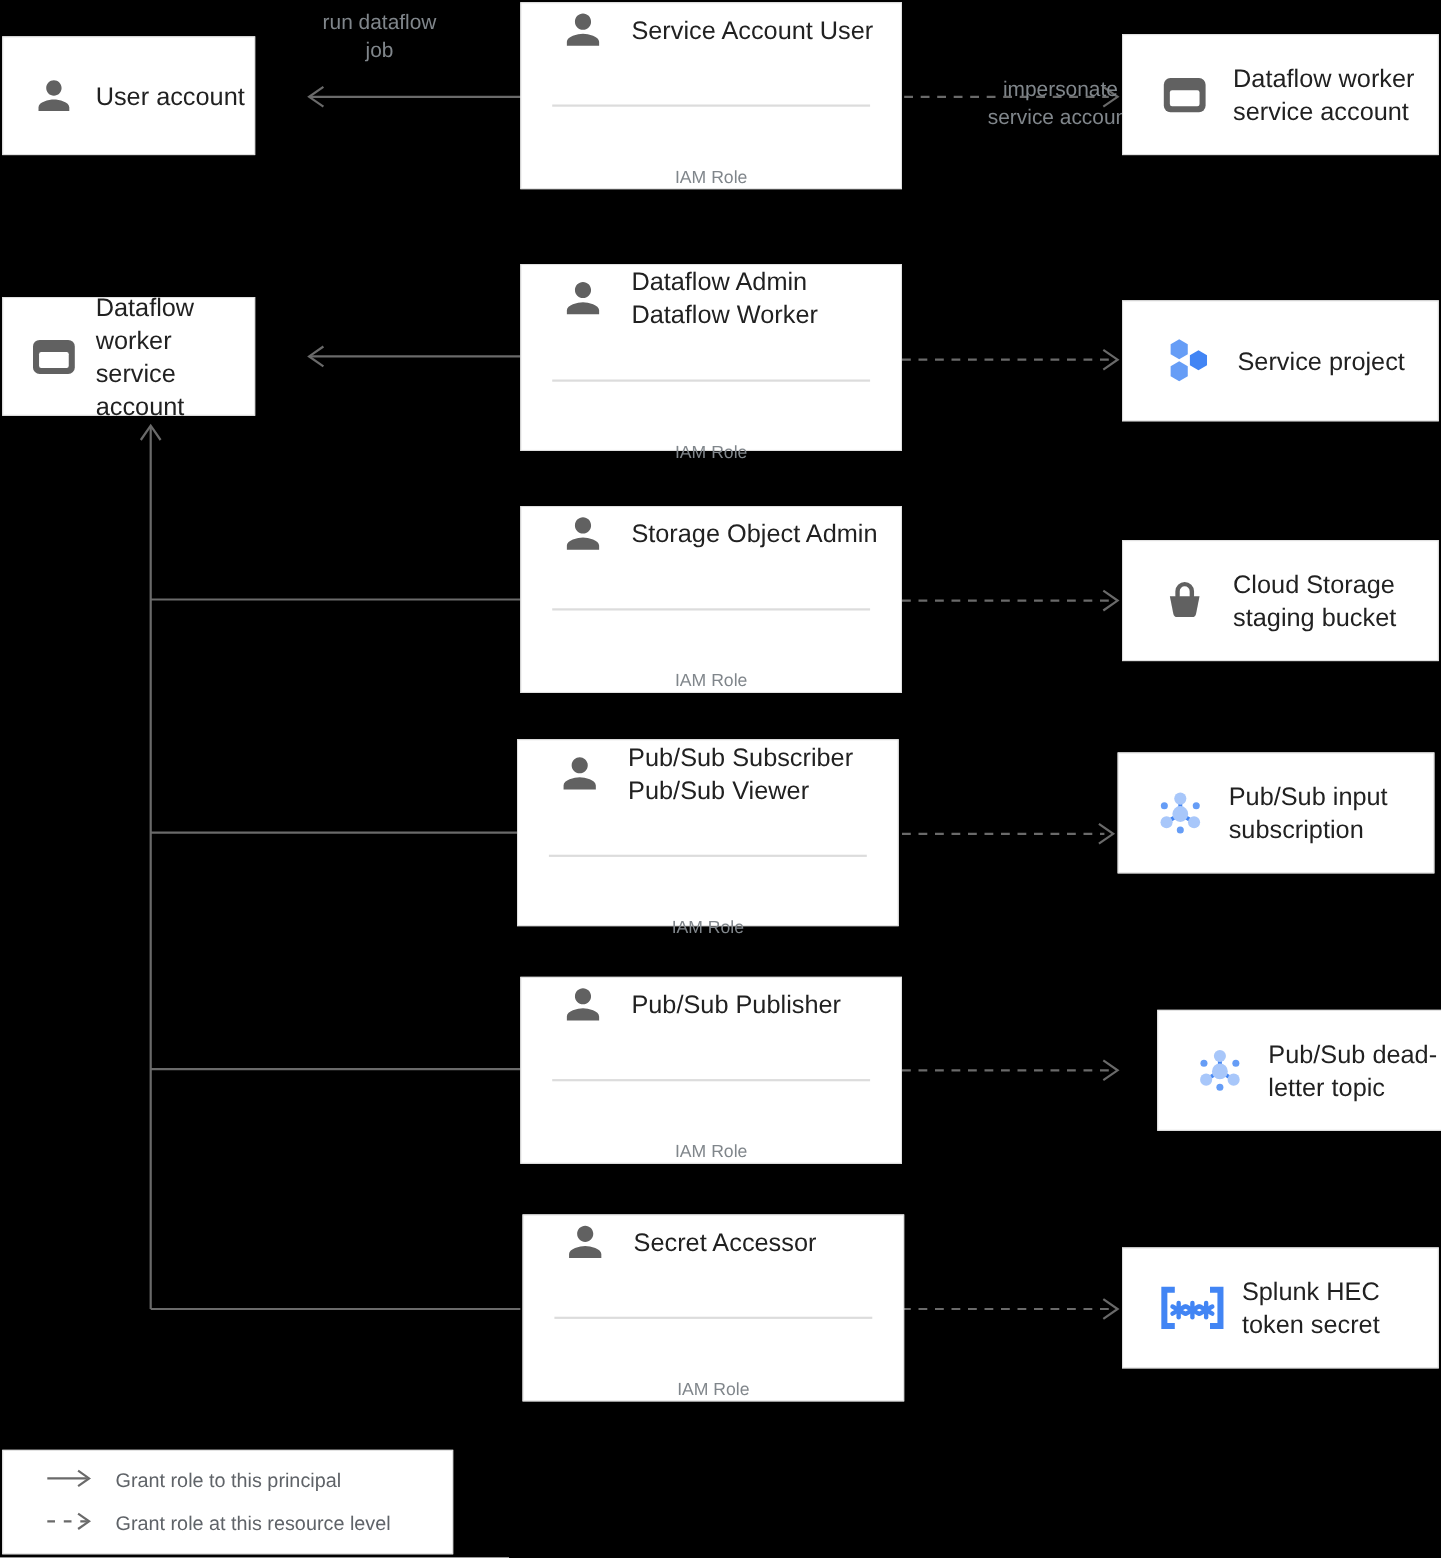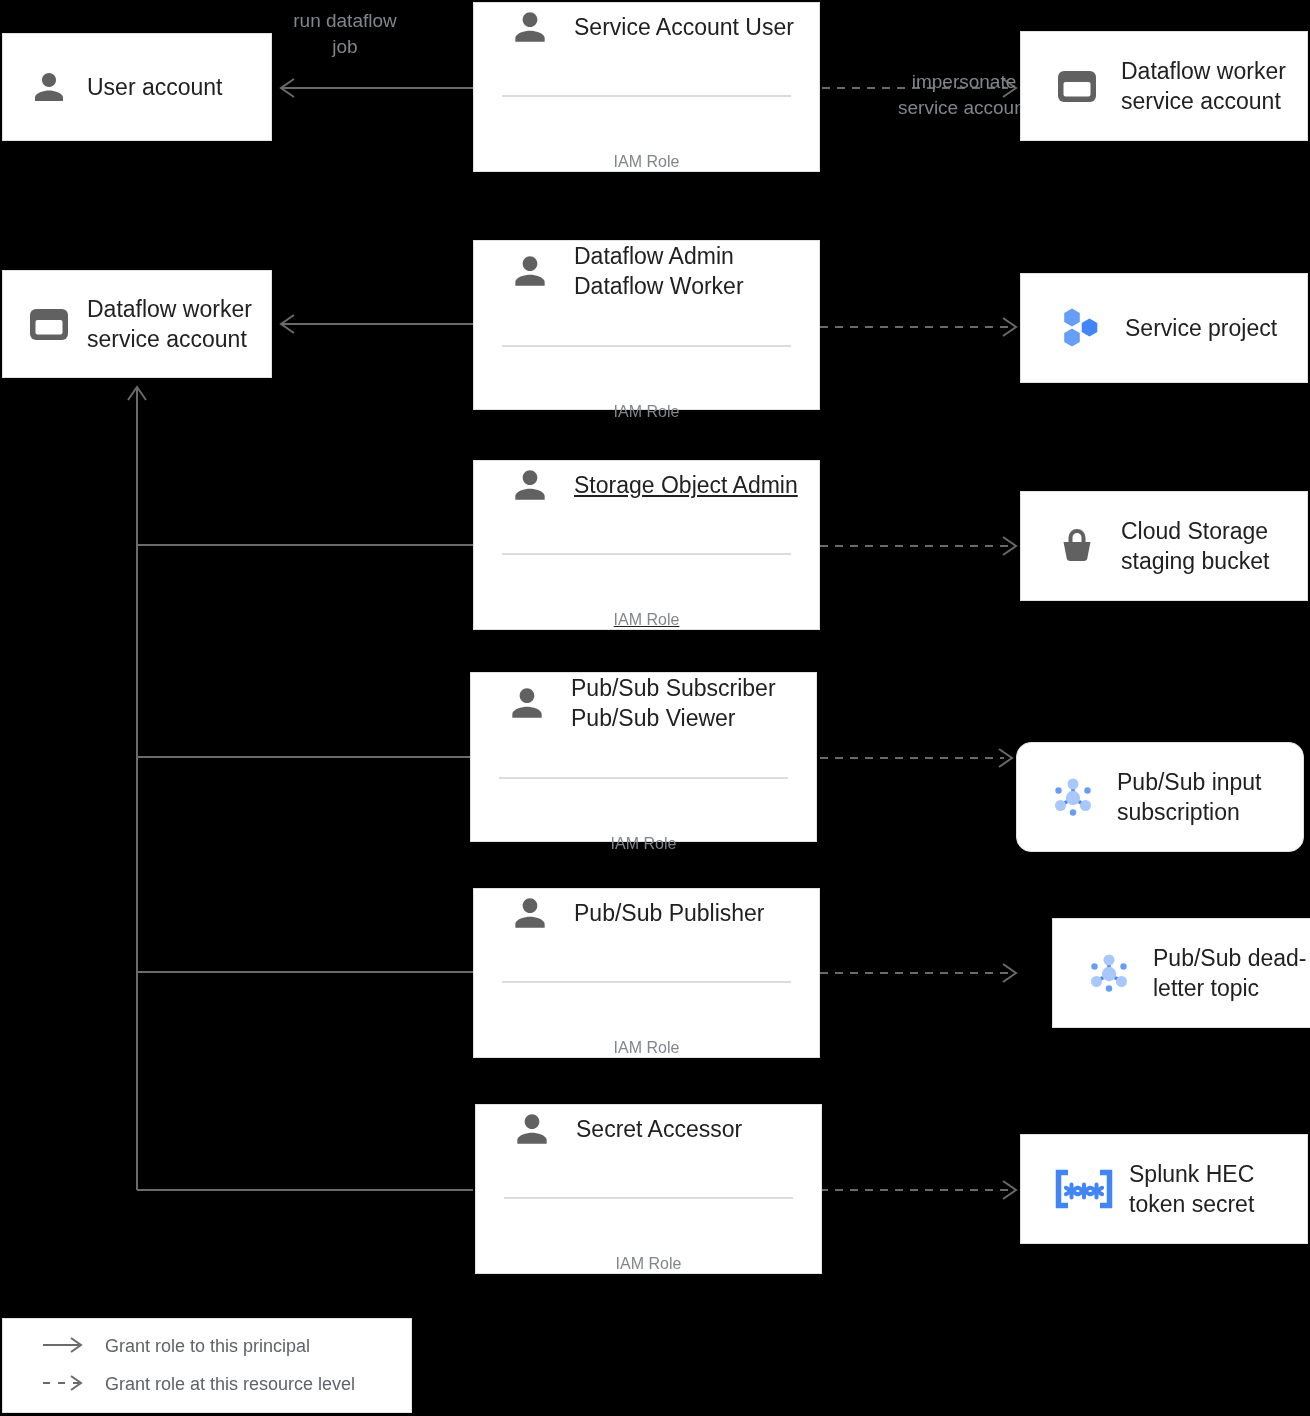--- a/index.html
+++ b/index.html
@@ -5,21 +5,21 @@
   * { margin:0; padding:0; box-sizing:border-box; }
   html,body { background:#fff; }
   body { font-family:"Liberation Sans","DejaVu Sans",sans-serif; color:#212121; }
   .canvas { position:relative; width:1310px; height:1416px; background:#000000; overflow:hidden; }
   .wires { position:absolute; left:0; top:0; z-index:1; }
 
   .node { position:absolute; background:#fff; border:1px solid #e0e0e0; display:flex; align-items:center; z-index:2; }
   .node .icon-wrap { flex:0 0 auto; display:flex; align-items:center; justify-content:center; }
   .node .label { font-size:23px; line-height:30px; color:#212121; }
 
-  .side-node { width:270px; height:108px; padding-left:24px; }
+  .side-node { width:230px; height:108px; padding-left:24px; }
   .side-node .icon-wrap { width:44px; margin-right:16px; }
 
   .right-node { width:288px; height:110px; padding-left:28px; }
   .right-node .icon-wrap { width:56px; margin-right:16px; }
 
   .iam-node { width:347px; height:170px; flex-direction:column; align-items:stretch; justify-content:flex-start;gap:40px; }
   .iam-top { height:103px; display:flex; align-items:center; padding-left:34px; }
   .iam-top .icon-wrap { width:44px; margin-right:22px; }
   .iam-title { font-size:23px; line-height:30px; white-space:nowrap; }
   .iam-divider { height:0; border-top:2px solid #dcdcdc; margin:4px 28px 0 28px; }
@@ -168,21 +168,21 @@
       </span>
       <span class="iam-title">
         <div>Dataflow Admin</div>
         <div>Dataflow Worker</div>
       </span>
     </div>
     <div class="iam-divider"></div>
     <div class="iam-sub">IAM Role</div>
   </div>
 
-  <div class="node iam-node" style="left:473px; top:460px;text-decoration:underline;">
+  <div class="node iam-node" style="left:473px; top:460px;">
     <div class="iam-top">
       <span class="icon-wrap">
         <svg class="icon" width="44" height="44" viewBox="0 0 24 24">
             <use href="#def-person"></use>
           </svg>
       </span>
       <span class="iam-title">
         <div>Storage Object Admin</div>
         <div></div>
       </span>
@@ -259,21 +259,21 @@
 
   <div class="node right-node" style="left:1020px; top:491px;">
     <span class="icon-wrap">
       <svg class="icon" width="40" height="36" viewBox="0 0 40 36">
           <use href="#def-bucket"></use>
         </svg>
     </span>
     <span class="label">Cloud Storage staging bucket</span>
   </div>
 
-  <div class="node right-node" style="left:1016px; top:742px;border-radius:15px;">
+  <div class="node right-node" style="left:1016px; top:684px;">
     <span class="icon-wrap">
       <svg class="icon" width="44" height="42" viewBox="0 0 44 42">
           <use href="#def-pubsub"></use>
         </svg>
     </span>
     <span class="label">Pub/Sub input subscription</span>
   </div>
 
   <div class="node right-node" style="left:1052px; top:918px;">
     <span class="icon-wrap">

